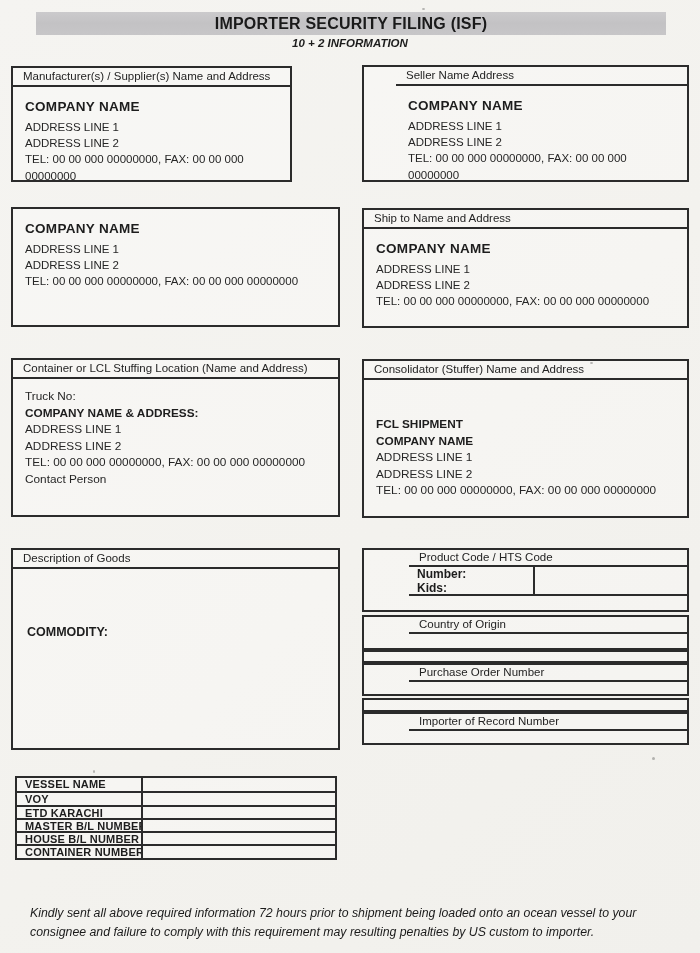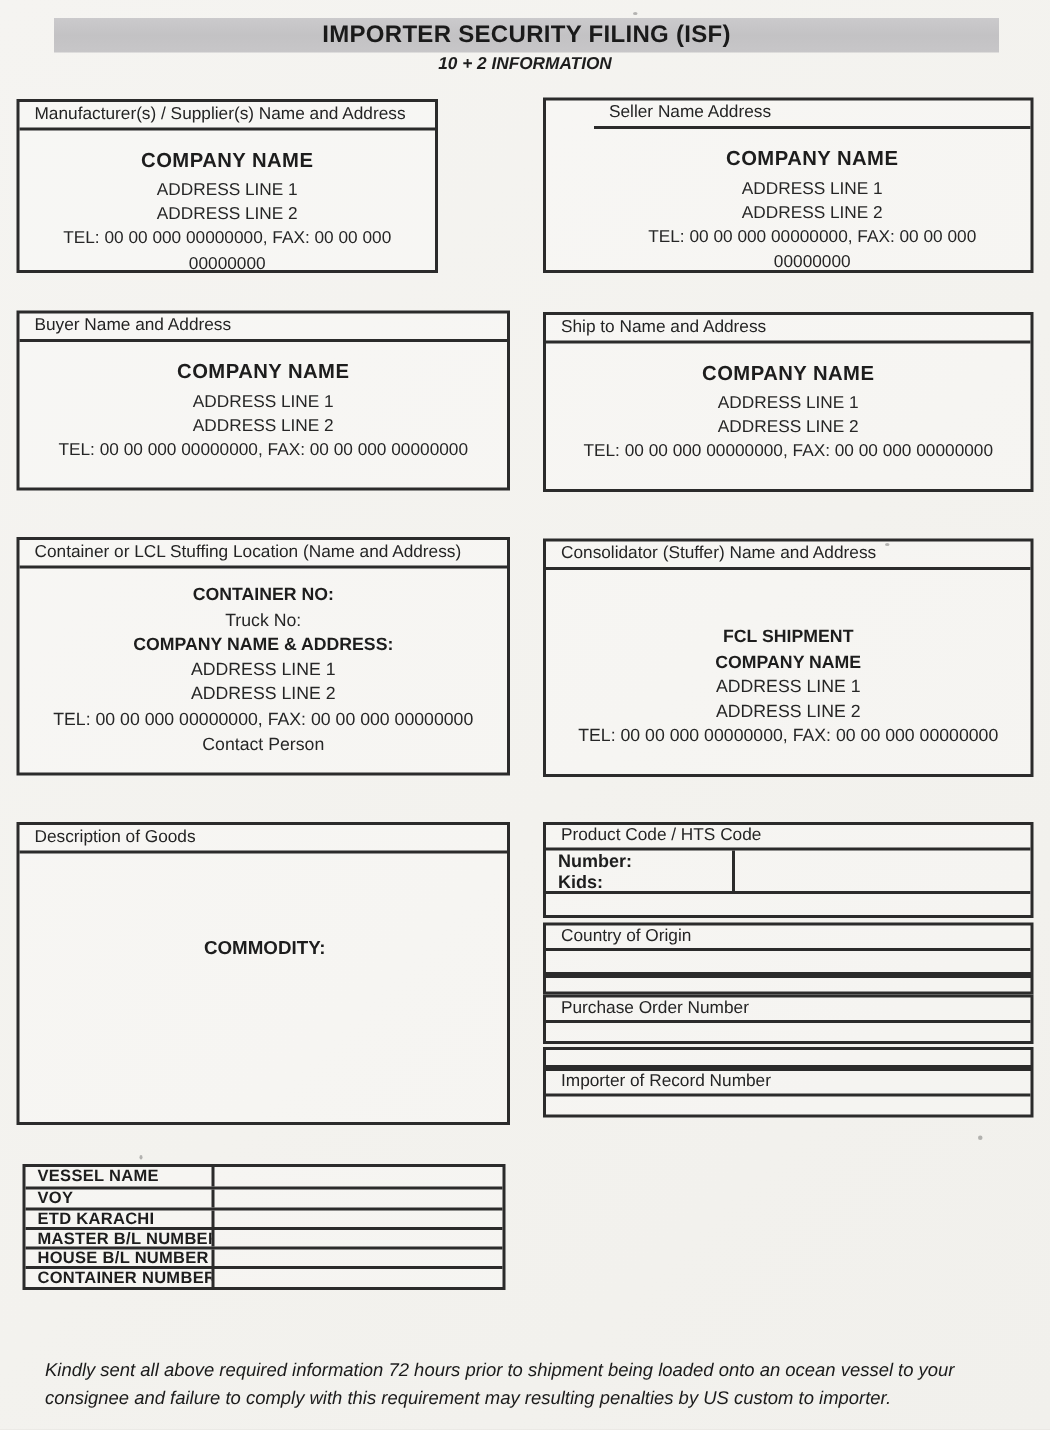--- a/index.html
+++ b/index.html
@@ -34,42 +34,42 @@
     background: rgba(255,255,255,0.25);
   }
   .box-header {
     height: 19px;
     border-bottom: 2px solid #2b2b2b;
     font-size: 11.5px;
     color: #242424;
     padding: 2px 0 0 10px;
     white-space: nowrap; overflow: hidden;
   }
-  .box-body { padding: 12px 12px 0 12px; text-align: center; }
+  .box-body { padding: 12px 12px 0 12px; }
   .company { font-size: 13.5px; font-weight: bold; letter-spacing: 0.3px; margin-bottom: 5px; color: #1d1d1d; }
   .line { font-size: 11.5px; line-height: 16.2px; color: #262626; }
   .b { font-weight: bold; color: #1d1d1d; }
   
   #box-manufacturer { left: 11px;  top: 66px;  width: 281px; height: 116px; }
   #box-seller       { left: 362px; top: 65px;  width: 327px; height: 117px; padding-left: 32px; }
   #box-buyer        { left: 11px;  top: 207px; width: 329px; height: 120px; }
   #box-shipto       { left: 362px; top: 208px; width: 327px; height: 120px; }
   #box-stuffing     { left: 11px;  top: 358px; width: 329px; height: 159px; }
   #box-consolidator { left: 362px; top: 359px; width: 327px; height: 159px; }
   #box-description  { left: 11px;  top: 548px; width: 329px; height: 202px; }
   #box-stuffing .box-body { padding-top: 9px; }
   #box-stuffing .line { font-size: 11.8px; line-height: 16.6px; }
   #box-consolidator .box-body { padding-top: 36px; }
   #box-consolidator .line { font-size: 11.8px; line-height: 16.6px; }
   #box-description .box-body { padding-top: 56px; padding-left: 14px; }
   .commodity { font-size: 12.5px; font-weight: bold; color: #1d1d1d; }
   .item-desc { font-size: 27px; font-weight: bold; letter-spacing: 0.5px; color: #1a1a1a; margin-top: 13px; }
   
   .right-stack { position: absolute; left: 362px; top: 548px; width: 327px; }
-  .sbox { border: 2px solid #2b2b2b; background: rgba(255,255,255,0.25); }
+  .sbox { border: 2px solid #2b2b2b; background: rgba(255,255,255,0.25); padding-left: 45px; }
   .sbox-header {
     height: 17px; border-bottom: 2px solid #2b2b2b;
     font-size: 11.5px; color: #242424; padding: 1px 0 0 10px;
     white-space: nowrap; overflow: hidden;
   }
   #sbox-product { height: 64px; }
   .split-row { display: flex; height: 29px; border-bottom: 2px solid #2b2b2b; }
   .split-left { width: 126px; border-right: 2px solid #2b2b2b; padding: 0 0 0 8px; }
   .split-left div { font-size: 12px; font-weight: bold; line-height: 14px; color: #1d1d1d; }
   .split-right { flex: 1; }
@@ -124,21 +124,20 @@
     <div class="box-header">Seller Name Address</div>
     <div class="box-body">
       <div class="company">COMPANY NAME</div>
       <div class="line">ADDRESS LINE 1</div>
       <div class="line">ADDRESS LINE 2</div>
       <div class="line">TEL: 00 00 000 00000000, FAX: 00 00 000 00000000</div>
     </div>
   </div>
 
   <div class="box" id="box-buyer">
-    <div class="box-header">Buyer Name and Address</div>
     <div class="box-body">
       <div class="company">COMPANY NAME</div>
       <div class="line">ADDRESS LINE 1</div>
       <div class="line">ADDRESS LINE 2</div>
       <div class="line">TEL: 00 00 000 00000000, FAX: 00 00 000 00000000</div>
     </div>
   </div>
 
   <div class="box" id="box-shipto">
     <div class="box-header">Ship to Name and Address</div>
@@ -146,21 +145,20 @@
       <div class="company">COMPANY NAME</div>
       <div class="line">ADDRESS LINE 1</div>
       <div class="line">ADDRESS LINE 2</div>
       <div class="line">TEL: 00 00 000 00000000, FAX: 00 00 000 00000000</div>
     </div>
   </div>
 
   <div class="box" id="box-stuffing">
     <div class="box-header">Container or LCL Stuffing Location (Name and Address)</div>
     <div class="box-body">
-      <div class="line b">CONTAINER NO:</div>
       <div class="line">Truck No:</div>
       <div class="line b">COMPANY NAME &amp; ADDRESS:</div>
       <div class="line">ADDRESS LINE 1</div>
       <div class="line">ADDRESS LINE 2</div>
       <div class="line">TEL: 00 00 000 00000000, FAX: 00 00 000 00000000</div>
       <div class="line">Contact Person</div>
     </div>
   </div>
 
   <div class="box" id="box-consolidator">

